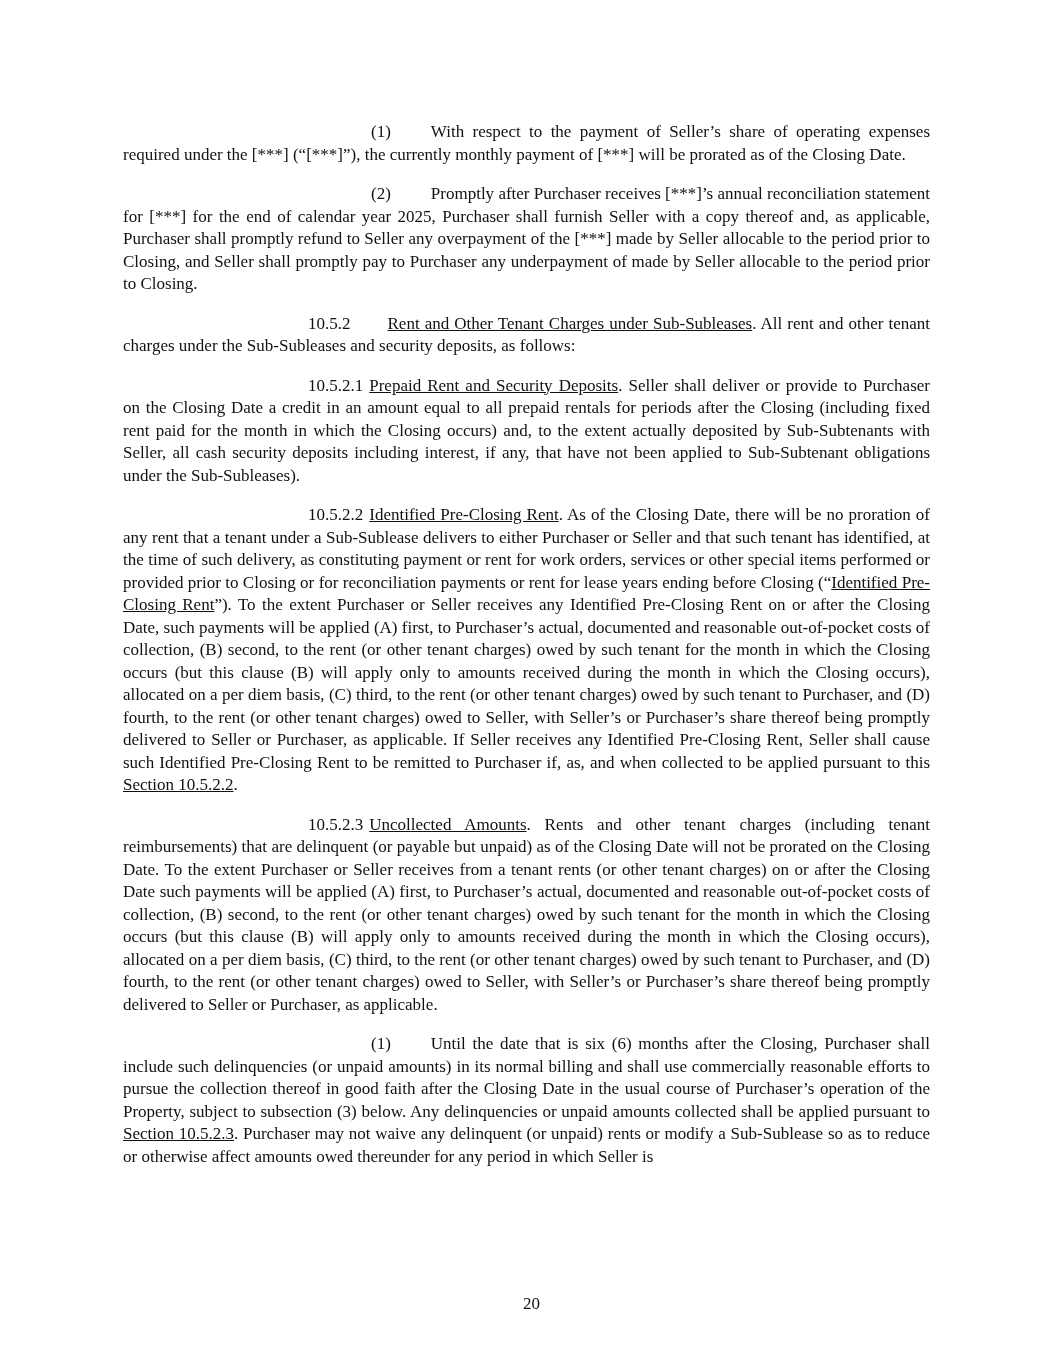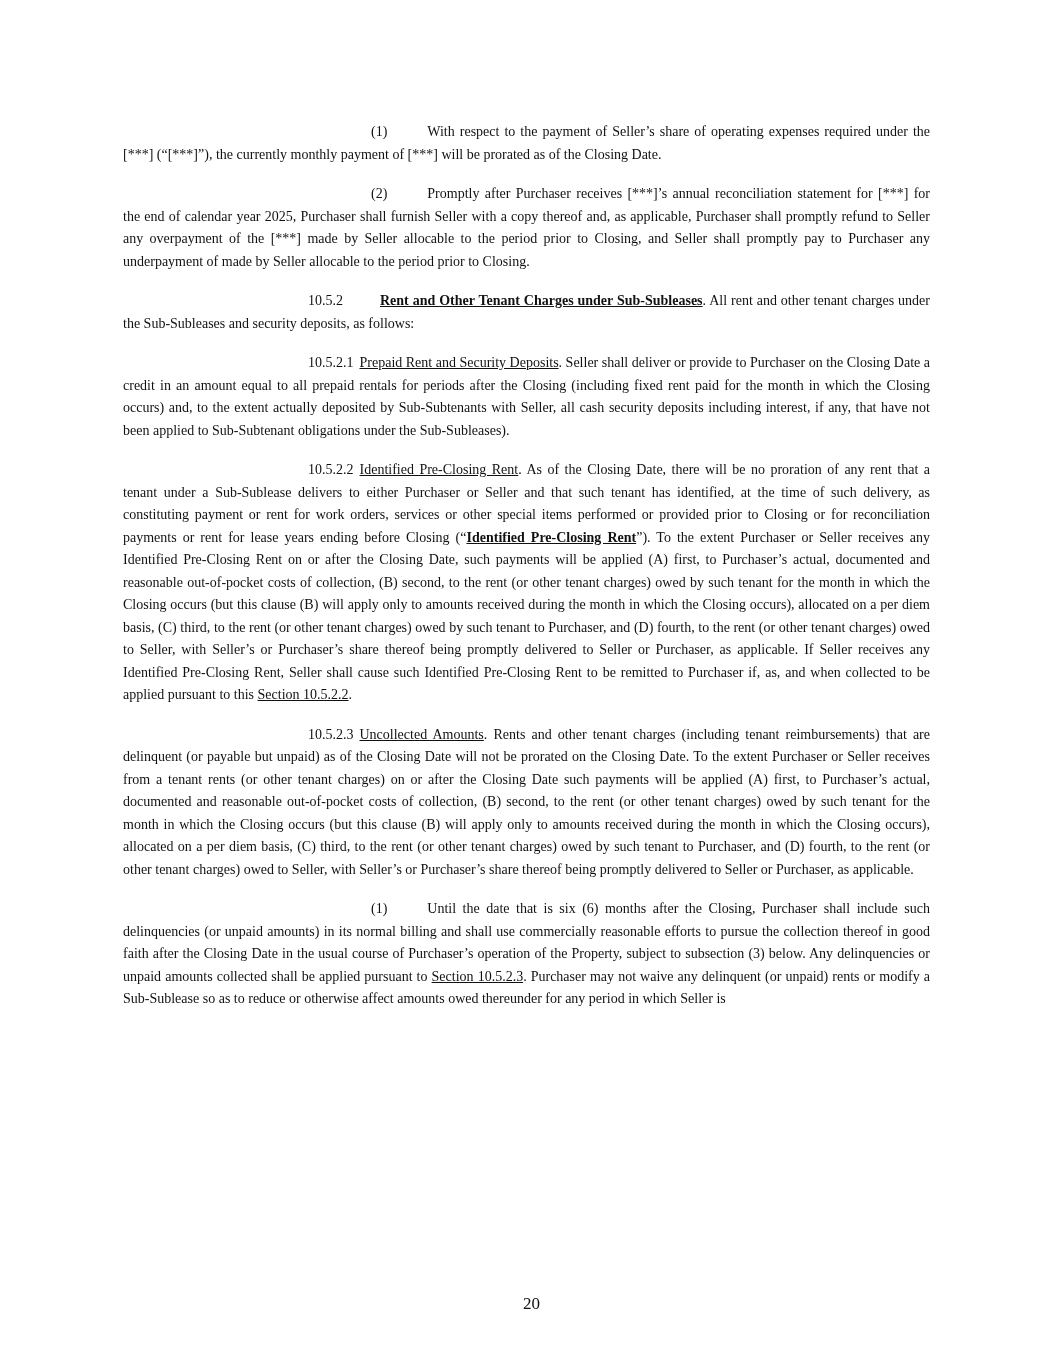--- a/index.html
+++ b/index.html
@@ -15,33 +15,33 @@
   }
   .content {
     position: absolute;
     left: 123px;
     top: 121px;
     width: 807px;
   }
   p.para {
     margin: 0 0 17px 0;
     padding: 0;
-    font-size: 14px;
+    font-size: 17px;
     line-height: 22.5px;
     text-align: justify;
     color: #111111;
   }
   .ti-248 { text-indent: 248px; }
   .ti-185 { text-indent: 185px; }
   .tab { display: inline-block; }
   .tab-40 { width: 40px; }
   .tab-37 { width: 37px; }
   .tab-6  { width: 6px; }
   .u  { text-decoration: underline; }
-  .bu { font-weight: bold; text-decoration: underline; }
+  .bu { font-weight: normal; text-decoration: underline; }
   .footer {
     position: absolute;
     left: 8px;
     right: 0;
     top: 1293px;
     text-align: center;
     font-size: 17px;
     line-height: 22px;
     color: #111111;
   }

